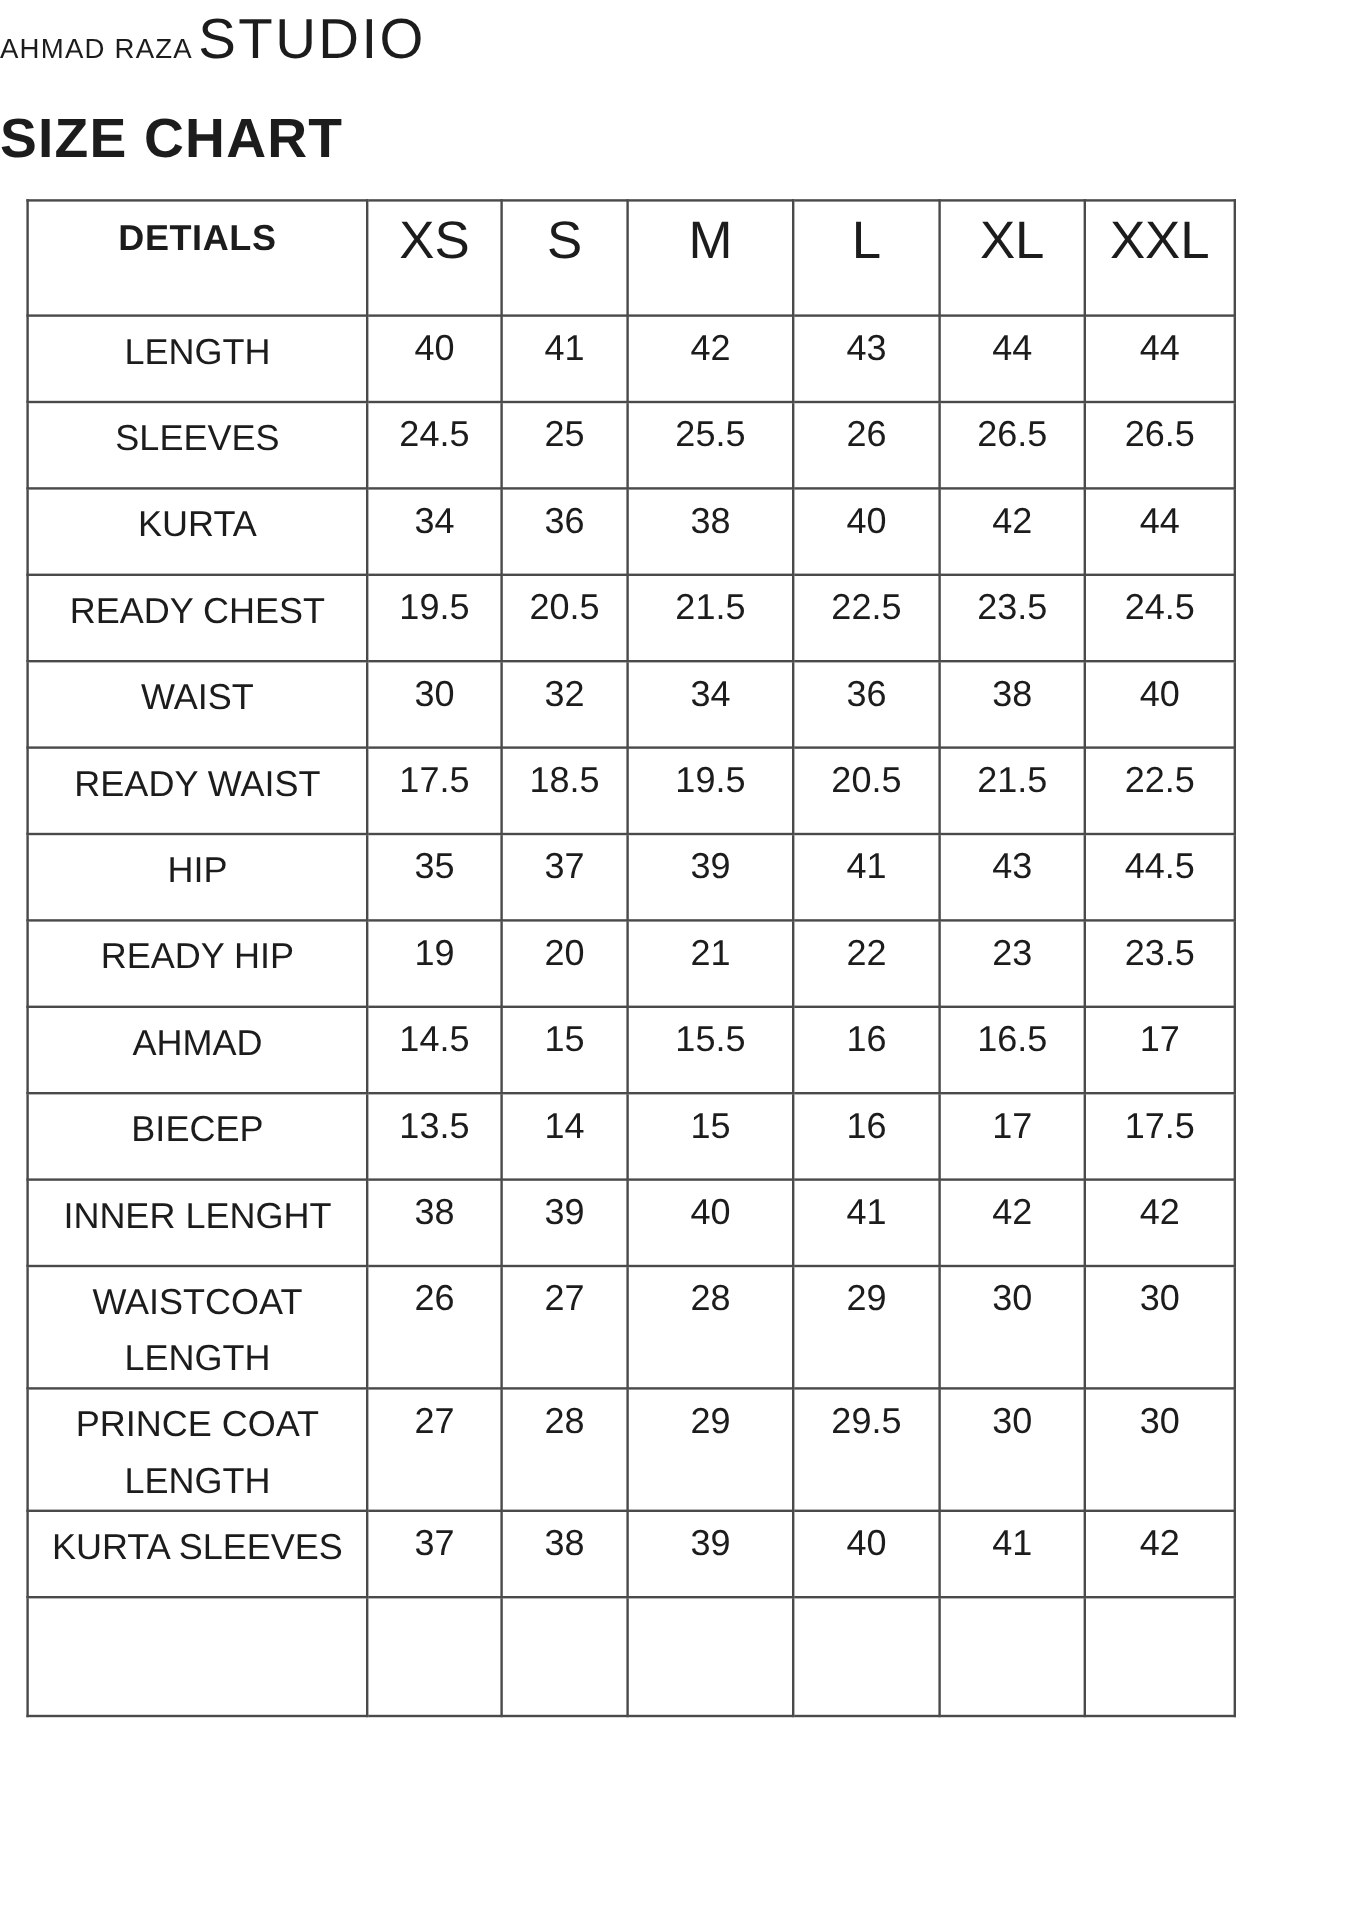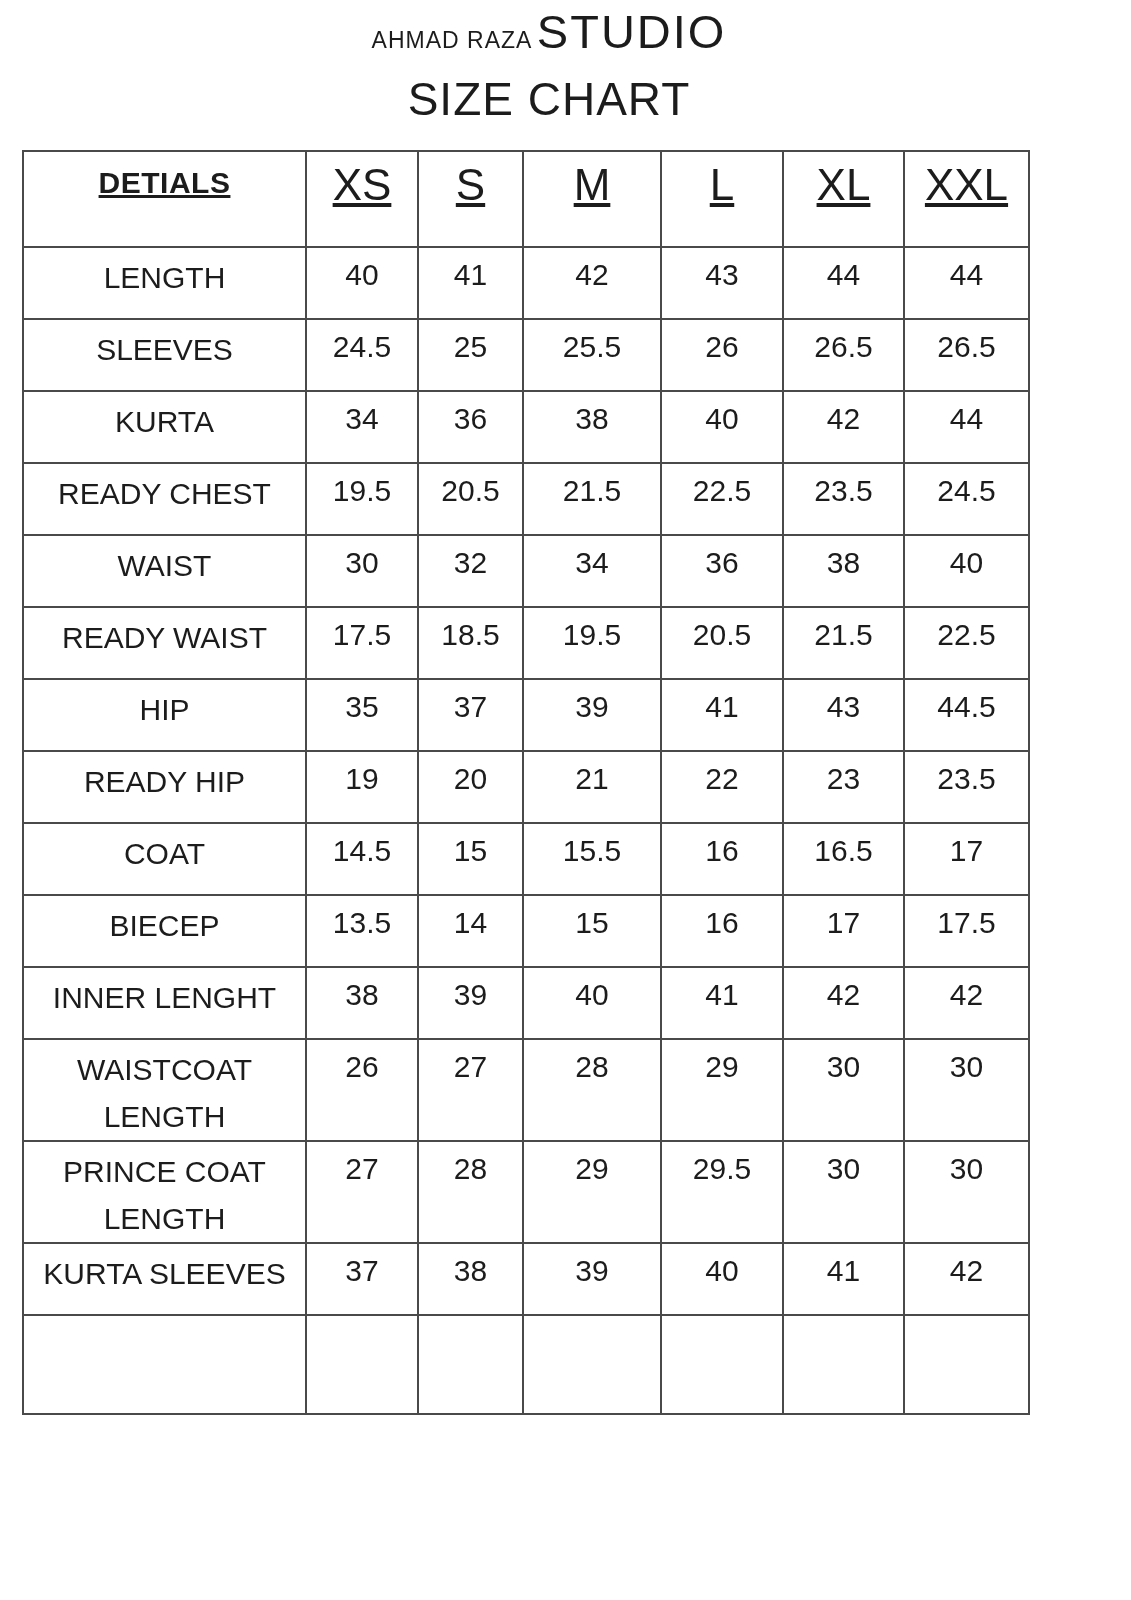--- a/index.html
+++ b/index.html
@@ -9,44 +9,43 @@
   }
   body {
     width: 1131px;
     height: 1600px;
     font-family: "Liberation Sans", sans-serif;
     color: #1c1c1c;
     overflow: hidden;
   }
   .title-wrap {
     width: 1098px;
-    text-align: center;
     margin: 0;
     padding-top: 6px;
   }
   .brand-line {
     white-space: nowrap;
     line-height: 1.1;
   }
   .brand-prefix {
     font-size: 23px;
     letter-spacing: 1px;
     vertical-align: baseline;
   }
   .brand-name {
     font-size: 47px;
     font-weight: 400;
     letter-spacing: 2px;
     vertical-align: baseline;
   }
   .page-title {
     font-size: 46px;
-    font-weight: 400;
+    font-weight: 700;
     letter-spacing: 1px;
-    margin-top: 16px;
+    margin-top: 32px;
     line-height: 1.1;
   }
   .size-table {
     border-collapse: collapse;
     table-layout: fixed;
     margin-left: 22px;
     margin-top: 26px;
     width: 1006px;
   }
   .size-table th,
@@ -56,21 +55,20 @@
     text-align: center;
     padding: 0;
     overflow: hidden;
   }
   .size-table th {
     height: 80px;
     padding-top: 8px;
     font-weight: 400;
     font-size: 44px;
     line-height: 1.15;
-    text-decoration: underline;
   }
   .size-table th.details-th {
     font-size: 30px;
     font-weight: 700;
     letter-spacing: 0.5px;
     padding-top: 14px;
   }
   .size-table td {
     height: 63px;
     padding-top: 7px;
@@ -192,21 +190,21 @@
       <tr>
         <td class="row-label">READY HIP</td>
         <td class="value-cell">19</td>
         <td class="value-cell">20</td>
         <td class="value-cell">21</td>
         <td class="value-cell">22</td>
         <td class="value-cell">23</td>
         <td class="value-cell">23.5</td>
       </tr>
       <tr>
-        <td class="row-label">COAT</td>
+        <td class="row-label">AHMAD</td>
         <td class="value-cell">14.5</td>
         <td class="value-cell">15</td>
         <td class="value-cell">15.5</td>
         <td class="value-cell">16</td>
         <td class="value-cell">16.5</td>
         <td class="value-cell">17</td>
       </tr>
       <tr>
         <td class="row-label">BIECEP</td>
         <td class="value-cell">13.5</td>

